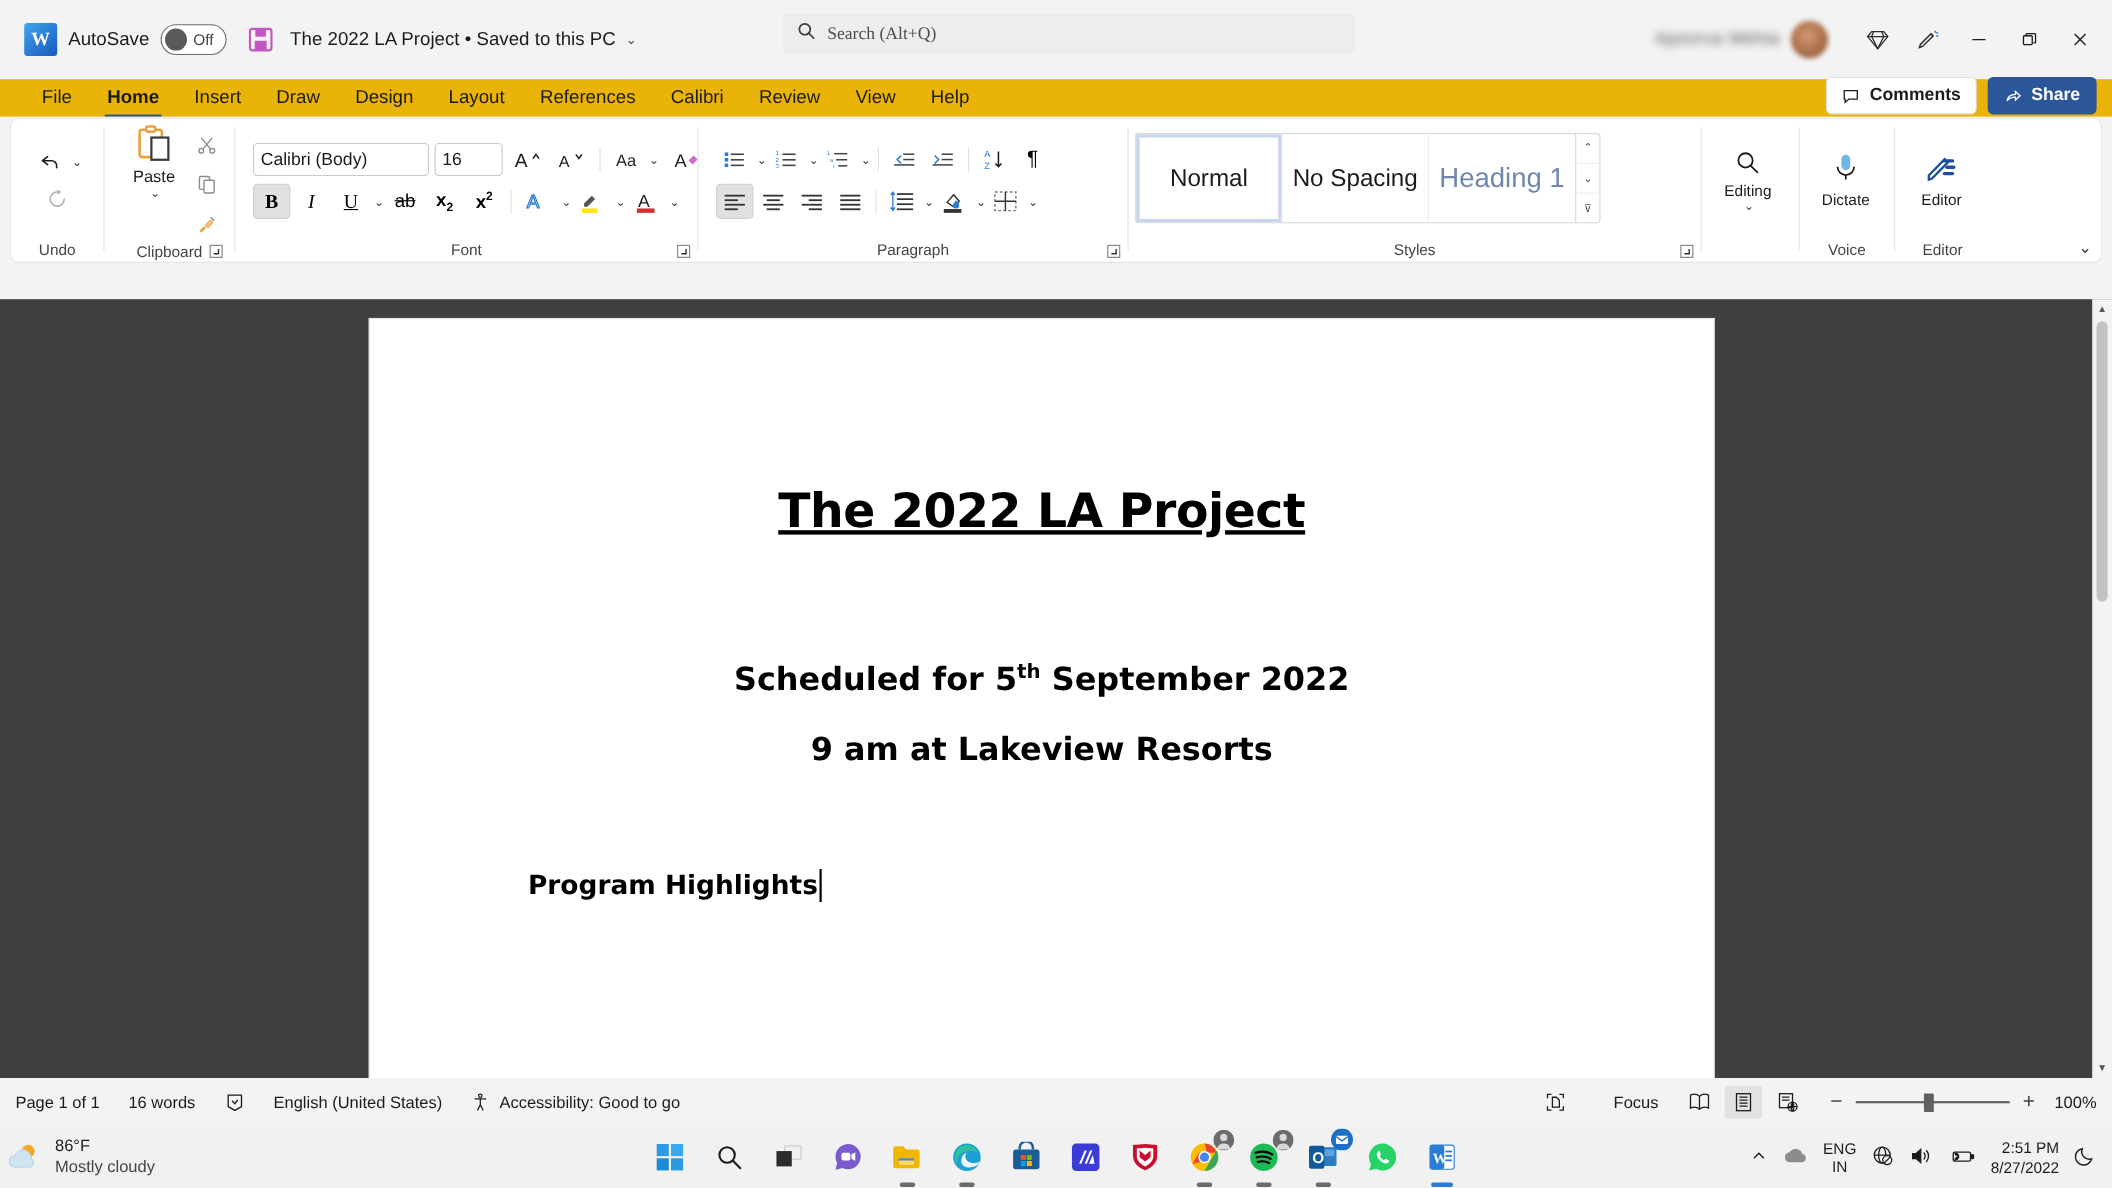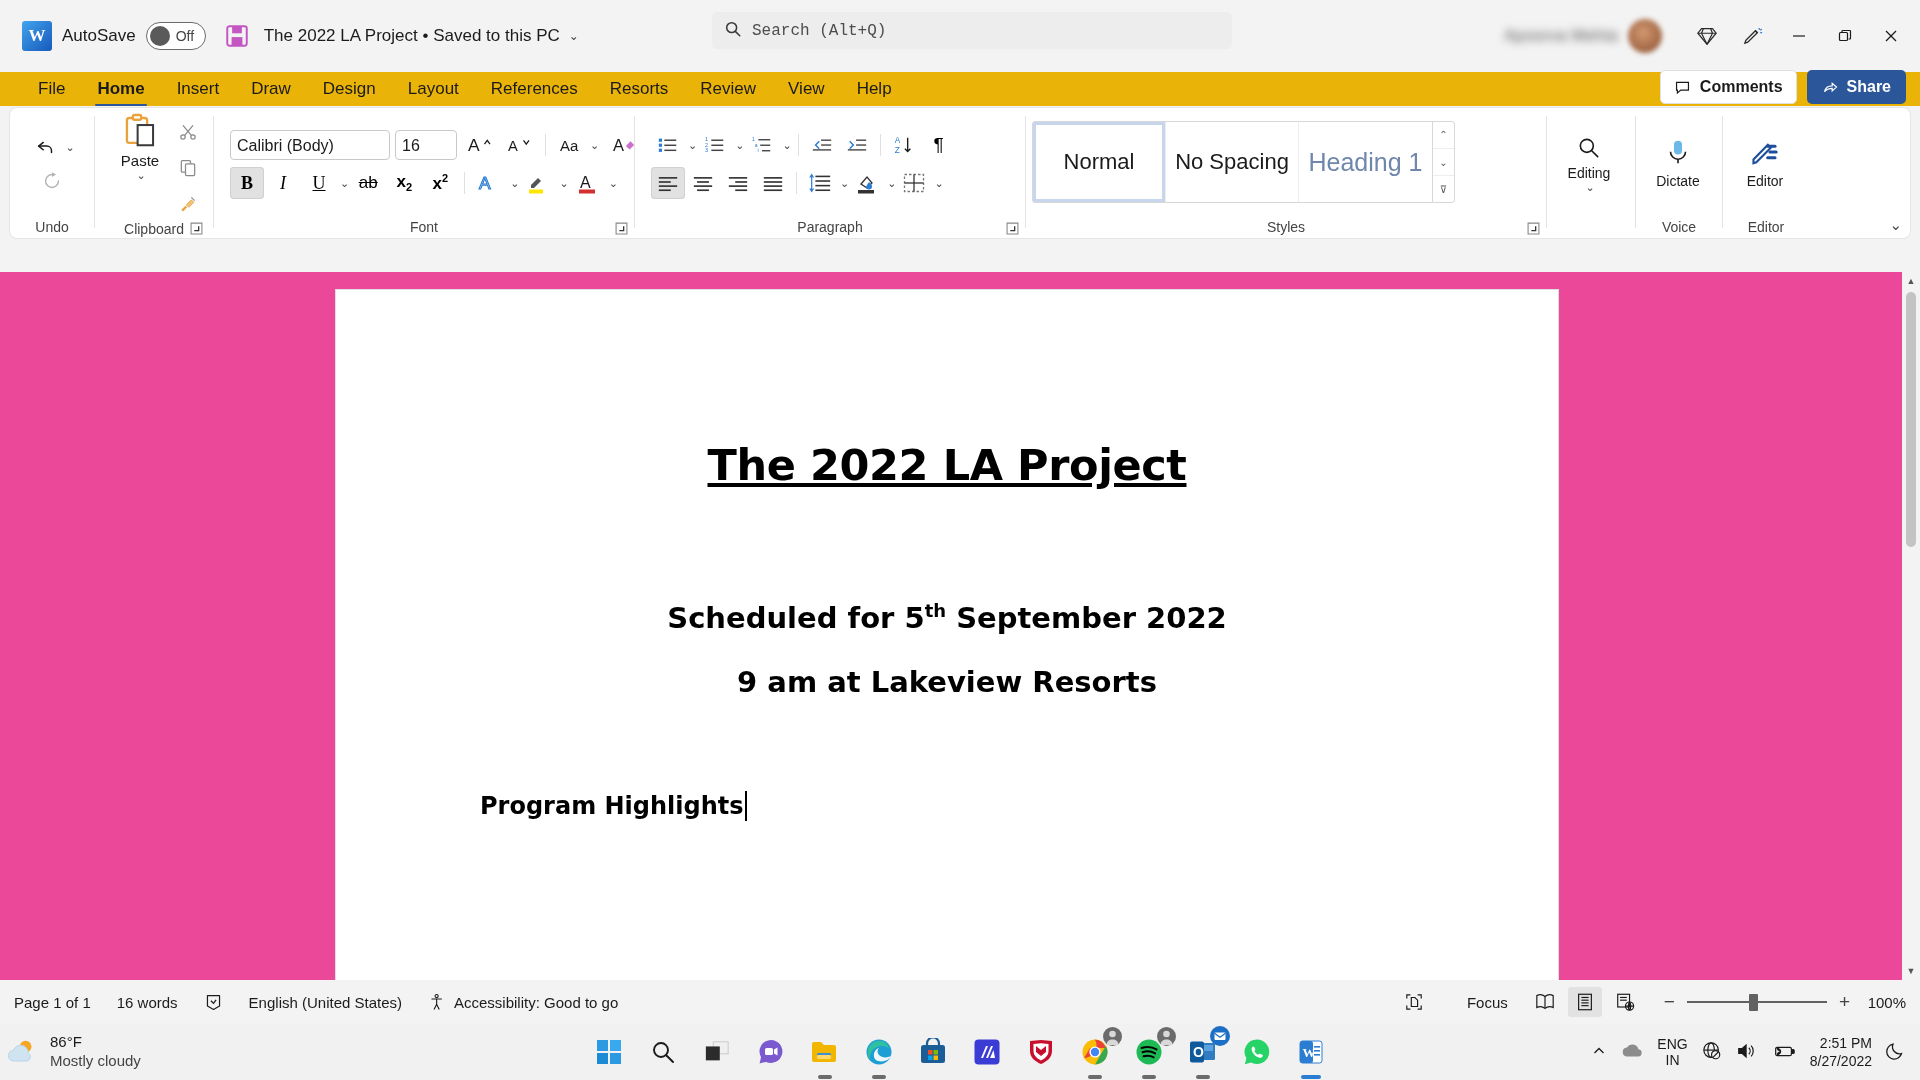--- a/index.html
+++ b/index.html
@@ -38,21 +38,21 @@
 
   .searchbar {
     position: absolute; left: 712px; top: 12px;
     width: 520px; height: 37px; background: #ededed;
     border-radius: 5px; display: flex; align-items: center;
     padding: 0 12px; color: #444; font-size: 16px;
   }
   .searchbar .mag { margin-right: 10px; }
   .search-input {
     border: none; background: transparent; outline: none;
-    font-family: Liberation Mono, monospace; font-size: 16px; color: #333;
+    font-family: Liberation Serif, serif; font-size: 16px; color: #333;
     width: 100%;
   }
   .search-input::placeholder { color: #4d4d4d; }
 
   .tb-right { position: absolute; right: 6px; top: 0; height: 72px; display: flex; align-items: center; }
   .account-name {
     font-size: 16px; color: #555; margin-right: 10px;
     filter: blur(4px); letter-spacing: .4px;
   }
   .avatar {
@@ -135,21 +135,21 @@
   .style-scroll { width: 22px; height: 82px; display:flex; flex-direction:column; border-left: 1px solid #d8d8d8; }
   .style-scroll div { flex:1; display:flex; align-items:center; justify-content:center; font-size: 10px; color:#555; border-bottom: 1px solid #eee;}
 
   .editgrp { display:flex; flex-direction:column; align-items:center; justify-content:center; width: 84px; }
   .editgrp .lbl { font-size: 14px; color:#1b1b1b; margin-top: 4px; }
   .ribbon-collapse { position: absolute; right: 8px; bottom: 4px; font-size: 15px; color: #444; }
 
   
   .docarea {
     position: absolute; top: 272px; left: 0; right: 0; bottom: 100px;
-    background: #ec4899; overflow: hidden;
+    background: #404040; overflow: hidden;
   }
   .page {
     position: absolute; left: 336px; top: 18px; width: 1222px; height: 700px;
     background: #fff; box-shadow: 0 0 0 1px #e0e0e0;
   }
   .doc-title-line {
     text-align: center; font-family: "DejaVu Sans", sans-serif; font-weight: bold;
     font-size: 43px; text-decoration: underline; color: #000;
     margin-top: 150px; letter-spacing: -0.4px;
   }
@@ -268,21 +268,21 @@
 </div>
 
 <div class="tabsrow">
   <div class="tab">File</div>
   <div class="tab active">Home</div>
   <div class="tab">Insert</div>
   <div class="tab">Draw</div>
   <div class="tab">Design</div>
   <div class="tab">Layout</div>
   <div class="tab">References</div>
-  <div class="tab">Resorts</div>
+  <div class="tab">Calibri</div>
   <div class="tab">Review</div>
   <div class="tab">View</div>
   <div class="tab">Help</div>
 
   <div class="tabs-right">
     <div class="comments-btn">
       <svg width="17" height="17" viewBox="0 0 20 20" fill="none" stroke="#1b1b1b" stroke-width="1.4">
         <path d="M3 4h14v9H8l-4 3.5V13H3z"></path>
       </svg>
       <span>Comments</span>

